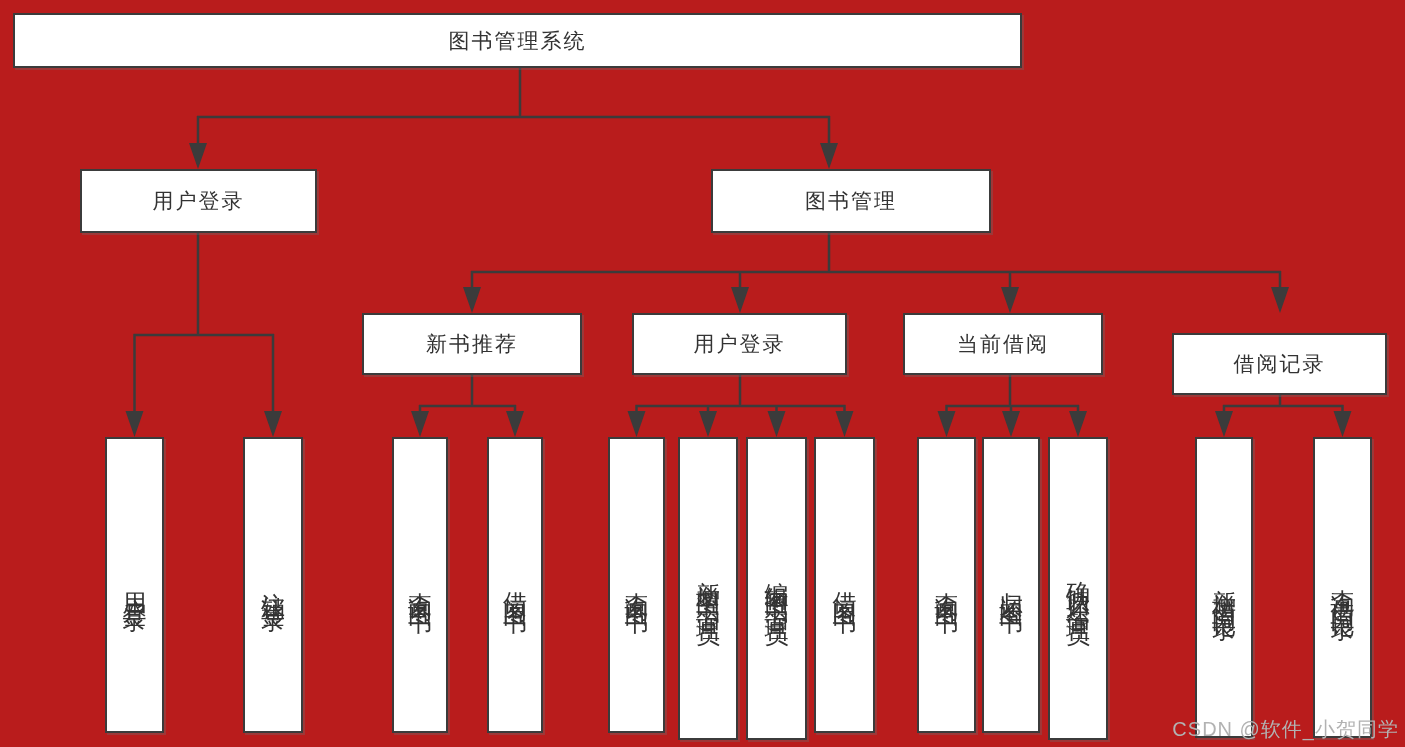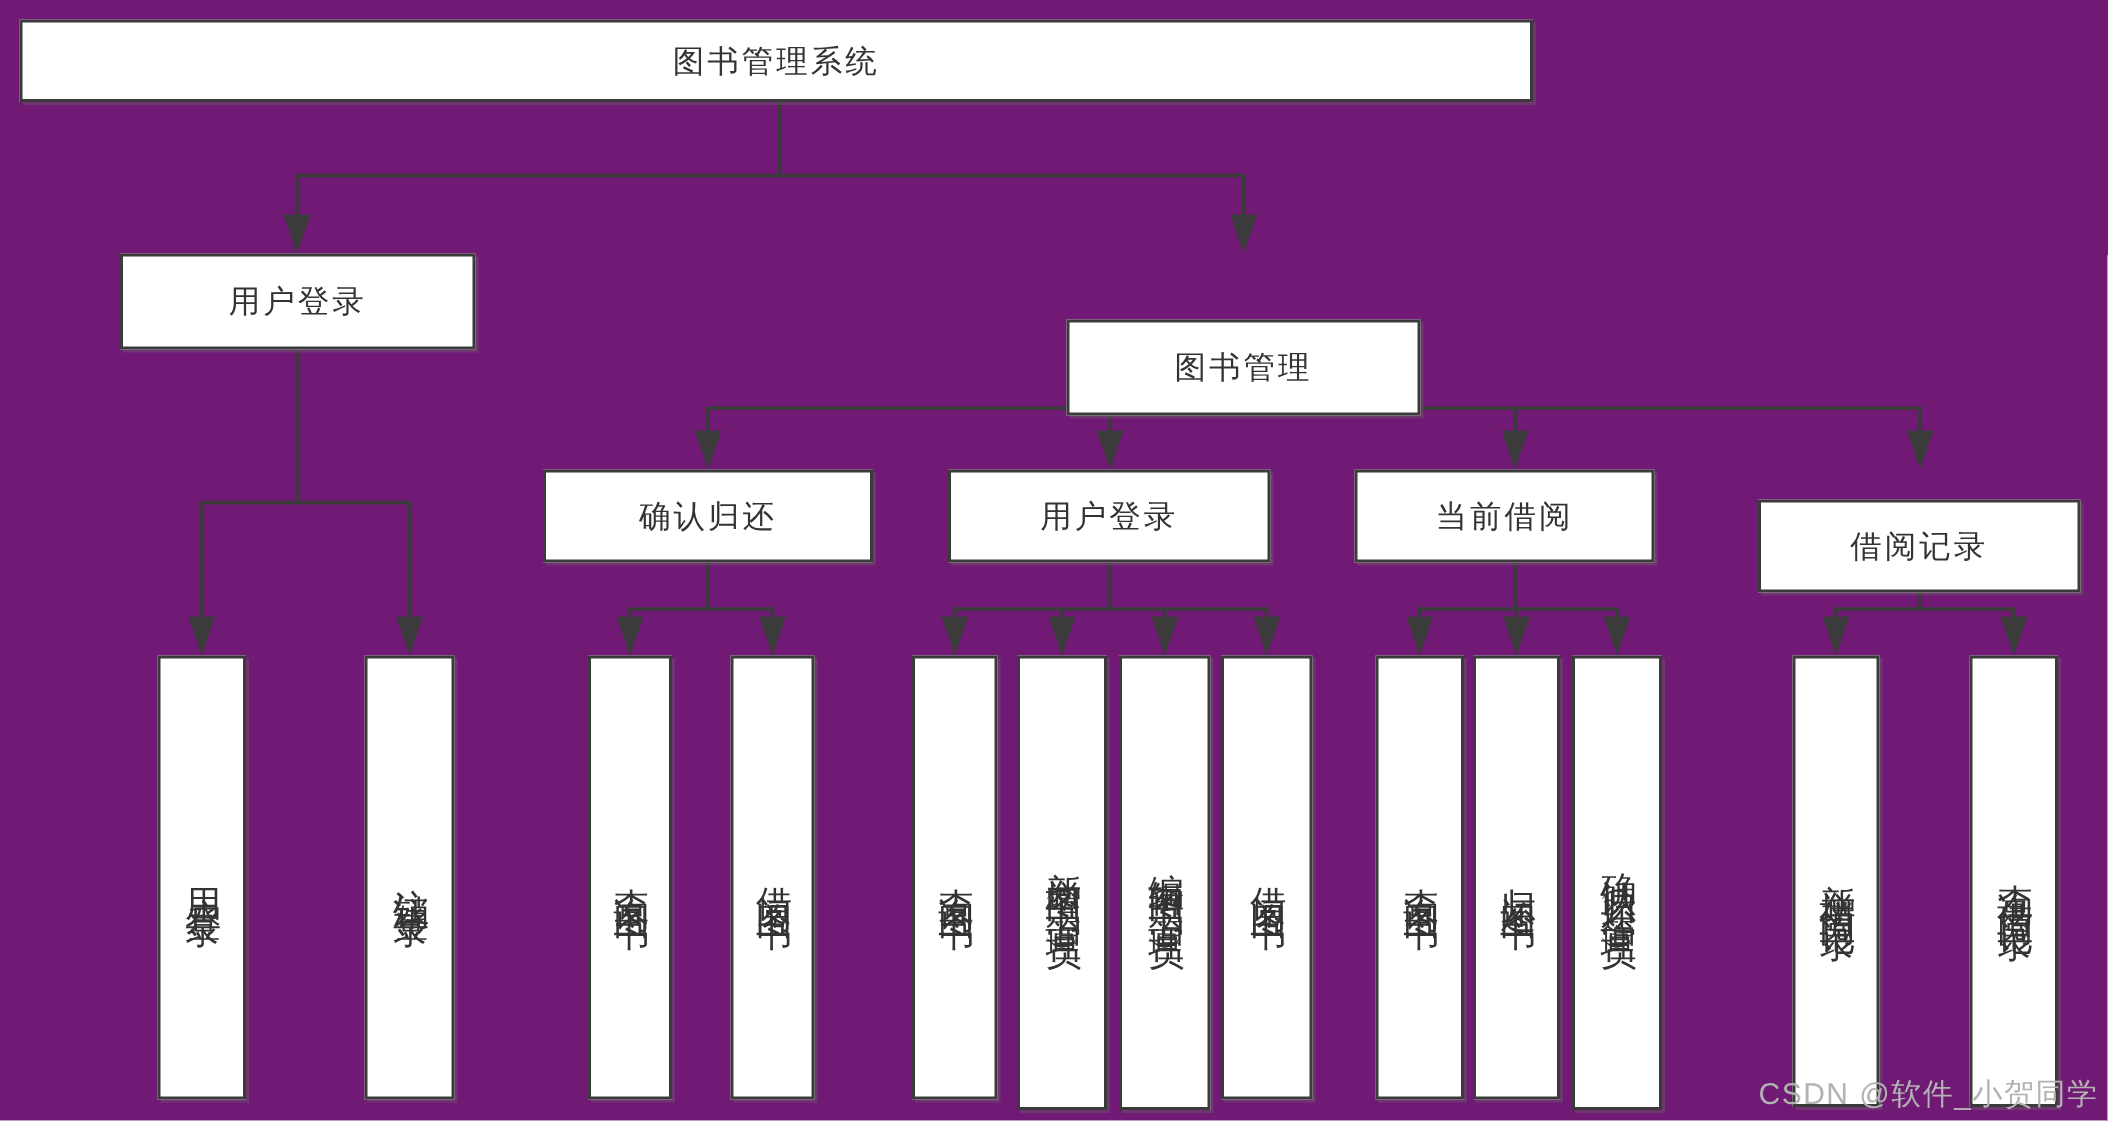--- a/index.html
+++ b/index.html
@@ -1,17 +1,17 @@
 <!DOCTYPE html>
 <html><head>
 <meta charset="utf-8">
 <style>
   html,body { margin:0; padding:0; background:#fff; }
   .stage {
-    position:relative; width:1405px; height:747px; background:#701a75;
+    position:relative; width:1405px; height:747px; background:#b91c1c;
     font-family:"Liberation Sans", sans-serif; overflow:hidden;
   }
   .wires { position:absolute; left:0; top:0; width:1405px; height:747px; }
   .node {
     position:absolute; box-sizing:border-box; background:#ffffff;
     border:2px solid #3b3b3b; color:#333333;
     display:flex; align-items:center; justify-content:center;
     box-shadow:2px 2px 0 rgba(110,110,110,0.35);
   }
   .h { font-size:21px; letter-spacing:2px; white-space:nowrap; }
@@ -62,26 +62,26 @@
     </g>
   </svg>
 
   <div class="node h" style="left:13px; top:13px; width:1009px; height:55px;">
     <span class="label">图书管理系统</span>
   </div>
 
   <div class="node h" style="left:80px; top:169px; width:237px; height:64px;">
     <span class="label">用户登录</span>
   </div>
-  <div class="node h" style="left:711px; top:169px; width:236px; height:64px;margin-top:44px;">
+  <div class="node h" style="left:711px; top:169px; width:280px; height:64px;">
     <span class="label">图书管理</span>
   </div>
 
   <div class="node h" style="left:362px; top:313px; width:220px; height:62px;">
-    <span class="label">确认归还</span>
+    <span class="label">新书推荐</span>
   </div>
   <div class="node h" style="left:632px; top:313px; width:215px; height:62px;">
     <span class="label">用户登录</span>
   </div>
   <div class="node h" style="left:903px; top:313px; width:200px; height:62px;">
     <span class="label">当前借阅</span>
   </div>
   <div class="node h" style="left:1172px; top:313px; width:215px; height:62px;margin-top:20px;">
     <span class="label">借阅记录</span>
   </div>

